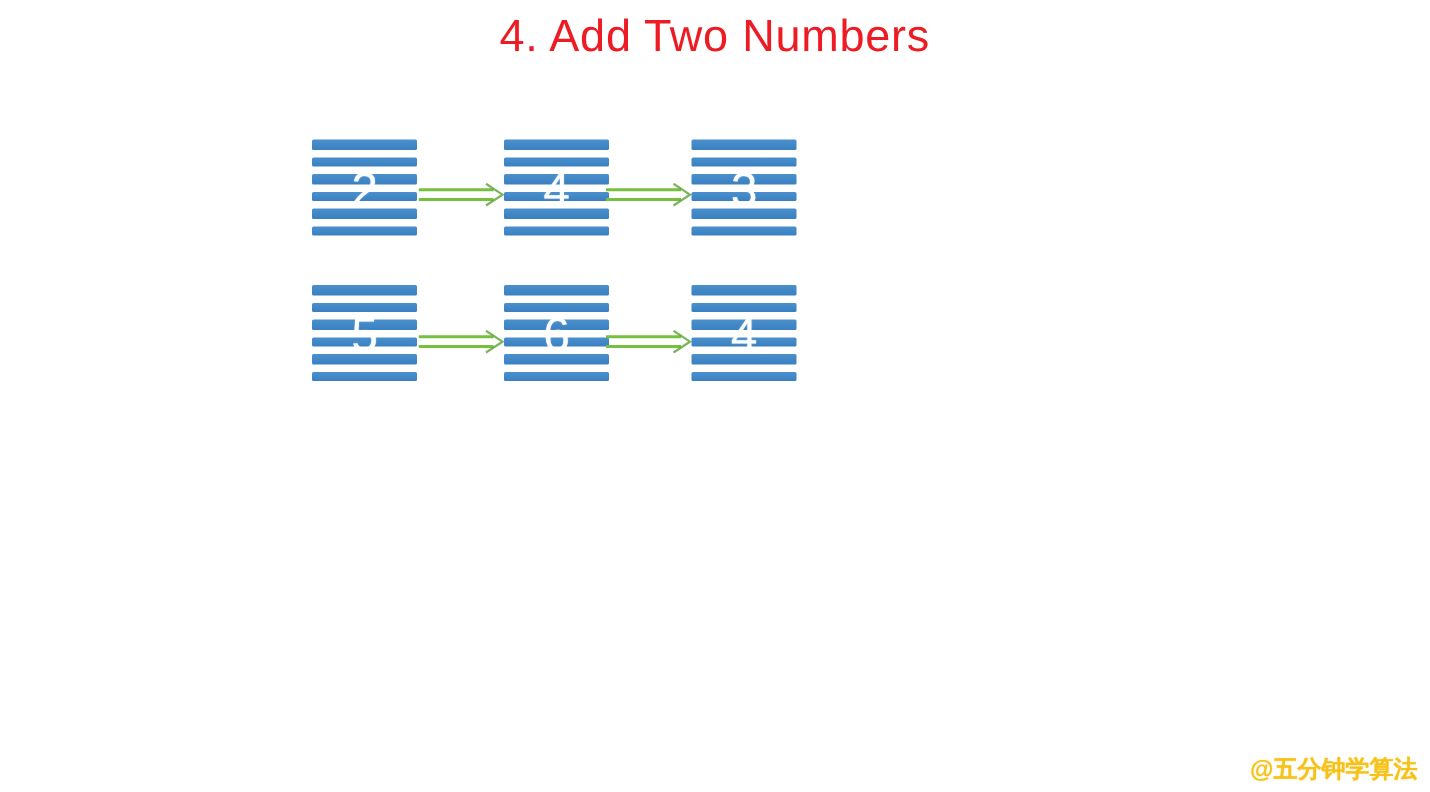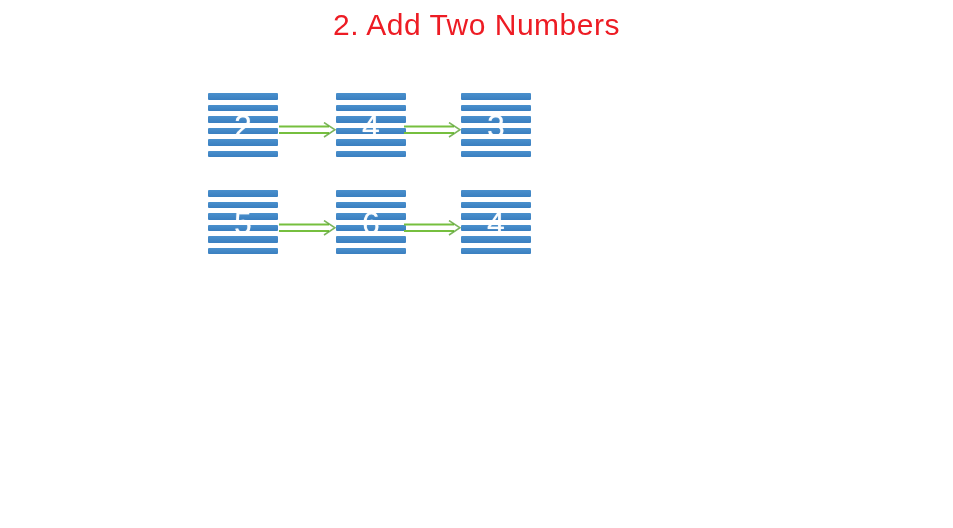--- a/index.html
+++ b/index.html
@@ -80,21 +80,21 @@
     font-weight: 700;
     color: #f6c21a;
     text-shadow: 0 0 1px rgba(246,194,26,0.6);
   }
 </style>
 </head>
 <body>
 
 <div class="stage">
 
-  <div class="slide-title">2. Add Two Numbers</div>
+  <div class="slide-title">4. Add Two Numbers</div>
 
   <div class="node col-0 row-0">
     <div class="stripes">
       <div class="stripe"></div>
       <div class="stripe"></div>
       <div class="stripe"></div>
       <div class="stripe"></div>
       <div class="stripe"></div>
       <div class="stripe"></div>
     </div>
@@ -178,14 +178,15 @@
       <div class="stripe"></div>
       <div class="stripe"></div>
       <div class="stripe"></div>
       <div class="stripe"></div>
       <div class="stripe"></div>
       <div class="stripe"></div>
     </div>
     <div class="node-value">4</div>
   </div>
 
+  <div class="watermark">@五分钟学算法</div>
 
 </div>
 
 </body></html>

